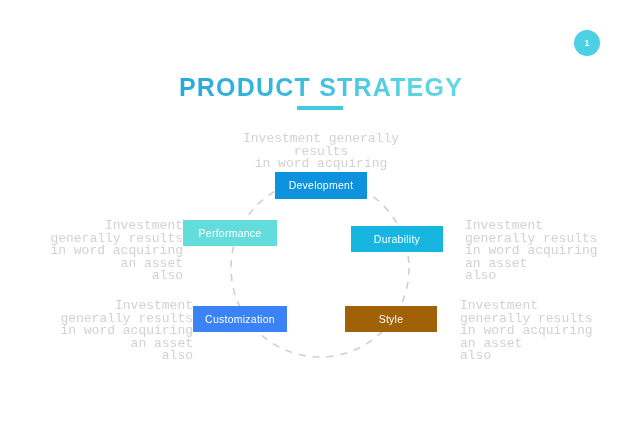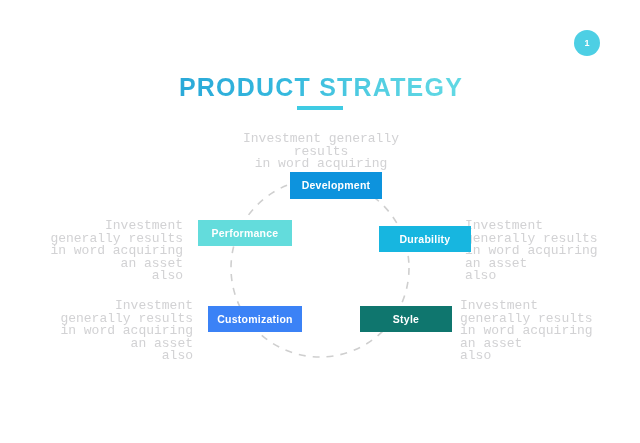--- a/index.html
+++ b/index.html
@@ -90,35 +90,34 @@
   }
 
   
   .node-box {
     position: absolute;
     display: flex;
     align-items: center;
     justify-content: center;
     color: #ffffff;
     font-size: 10.5px;
-    font-weight: bold;
+    font-weight: normal;
     letter-spacing: 0.25px;
     white-space: nowrap;
     line-height: 1;
-    margin-left: 15px;
   }
 
   .box-development {
     left: 275px;
     top: 172px;
     width: 92px;
     height: 27px;
   }
   .box-durability {
-    left: 364px;
+    left: 351px;
     top: 226px;
     width: 92px;
     height: 26px;
   }
   .box-performance {
     left: 183px;
     top: 220px;
     width: 94px;
     height: 26px;
   }
@@ -209,17 +208,17 @@
   <div class="desc desc-right-bottom" style="color: rgb(210, 210, 212);">Investment generally results
 in word acquiring an asset
 also</div>
 
   <div class="node-box box-development" style="background: rgb(13, 147, 221);">Development</div>
 
   <div class="node-box box-durability" style="background: rgb(23, 182, 224);">Durability</div>
 
   <div class="node-box box-performance" style="background: rgb(99, 220, 220);">Performance</div>
 
-  <div class="node-box box-style" style="background: #0f766e; text-align: right;">Style</div>
+  <div class="node-box box-style" style="background: #a16207; text-align: right;">Style</div>
 
   <div class="node-box box-customization" style="background: #3b82f6;">Customization</div>
 
 </div>
 
 </body></html>

